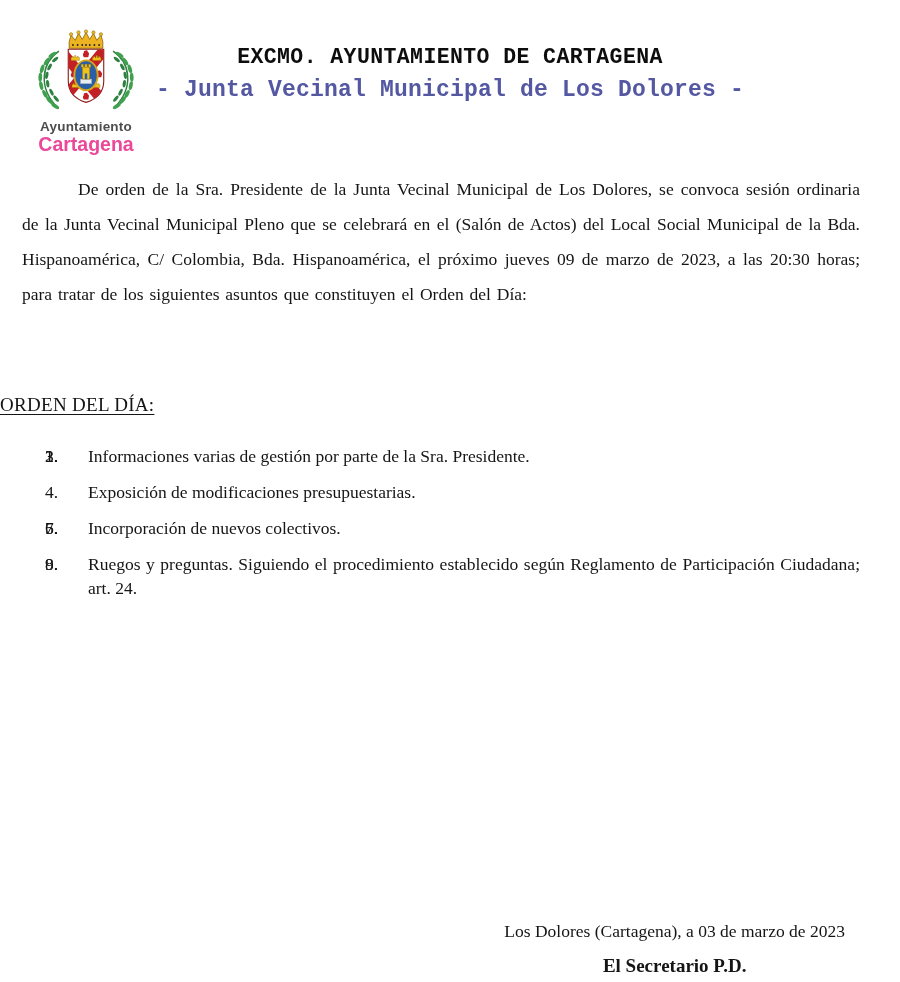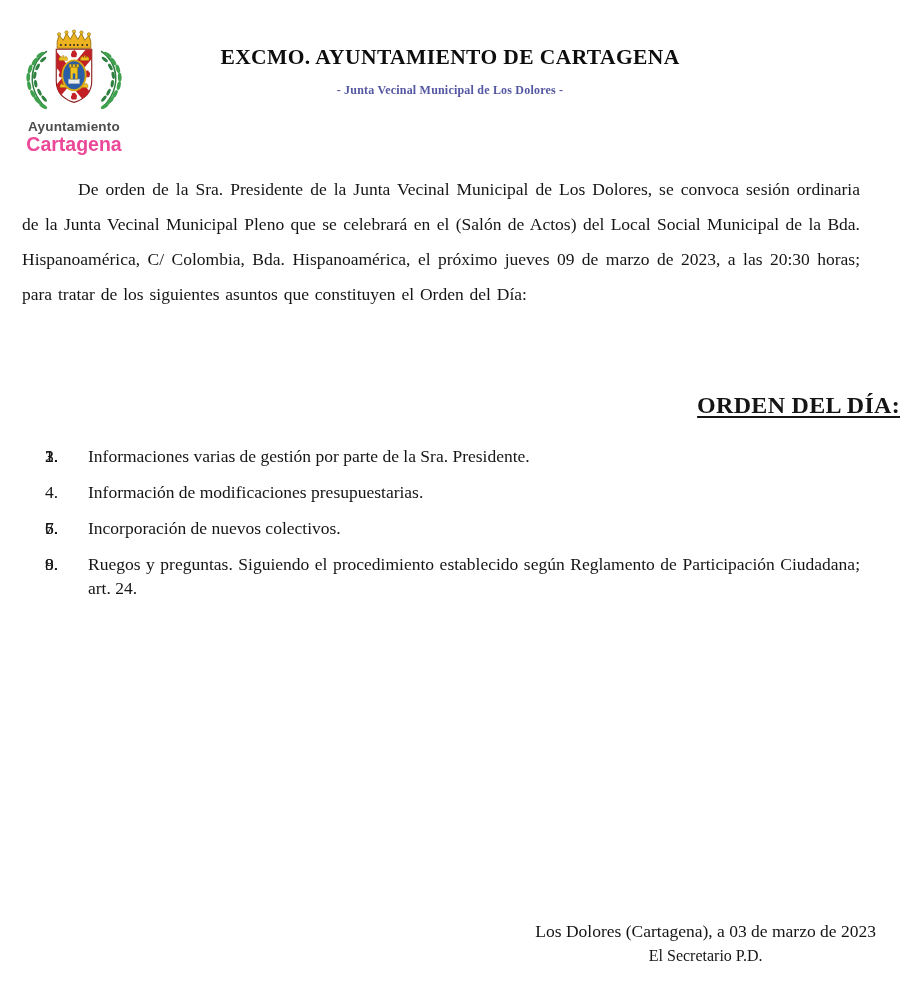--- a/index.html
+++ b/index.html
@@ -7,58 +7,58 @@
     position:relative;
     width:900px;height:982px;
     background:#ffffff;
     font-family:"Liberation Serif","DejaVu Serif",serif;
     color:#151515;
     overflow:hidden;
   }
 
   
   .logo{
-    position:absolute;left:14px;top:28px;width:120px;
+    position:absolute;left:26px;top:28px;width:120px;
     text-align:center;
   }
   .logo svg{display:block;margin:0 auto;width:112px;height:90px;}
   .logo-org{
     font-family:"Liberation Sans","DejaVu Sans",sans-serif;
     font-weight:700;font-size:13.5px;color:#4d4d4d;
     letter-spacing:.2px;line-height:15px;margin-top:1px;
   }
   .logo-city{
     font-family:"Liberation Sans","DejaVu Sans",sans-serif;
     font-weight:700;font-size:19.5px;color:#ec4899;
     line-height:21px;
   }
 
-  .header-titles{padding-top:44px;text-align:center;}
+  .header-titles{padding-top:44px;text-align:center;font-family:Liberation Mono, monospace;}
   .doc-title{
     font-size:21.5px;font-weight:700;letter-spacing:.4px;
     line-height:26px;color:#0d0d0d;
   }
   .doc-subtitle{
-    font-size:12px;font-weight:700;letter-spacing:.2px;
+    font-size:23px;font-weight:700;letter-spacing:.2px;
     line-height:24px;color:#5457a1;margin-top:8px;
   }
 
   
   .intro{
     margin:70px 40px 0 22px;
     text-indent:56px;
     text-align:justify;
     font-size:17.5px;line-height:35px;
     word-spacing:1.5px;
   }
 
   .agenda-heading{
     margin-top:80px;
-    text-align:right;
-    font-size:24px;font-weight:700;letter-spacing:.3px;
+    text-align:left;
+    font-size:19px;font-weight:400;letter-spacing:.3px;
     line-height:26px;
     text-decoration:underline;
     text-underline-offset:3px;
   }
 
   ol.agenda{
     margin:26px 40px 0 45px;padding:0;
     list-style:none;
   }
   ol.agenda li{
@@ -67,25 +67,25 @@
     font-size:17.5px;line-height:24px;
     text-align:justify;
     margin-bottom:12px;
   }
   ol.agenda li .num{
     position:absolute;left:0;top:0;
   }
 
   
   .footer{
-    position:absolute;top:919px;right:24px;
+    position:absolute;top:919px;right:55px;
     text-align:center;
   }
   .footer-date{font-size:17.5px;line-height:24px;}
-  .footer-sign{font-size:16px;font-weight:400;line-height:22px;margin-top:2px;}
+  .footer-sign{font-size:19px;font-weight:700;line-height:22px;margin-top:12px;}
 </style>
 </head>
 <body>
 
 <div class="doc">
 
   <div class="logo">
     <svg viewBox="0 0 120 95" aria-hidden="true">
       <defs>
         <clipPath id="shieldClip">
@@ -197,21 +197,21 @@
     </li>
     <li>
       <span class="num">2.</span>
     </li>
     <li>
       <span class="num">3.</span>
       <span>Informaciones varias de gestión por parte de la Sra. Presidente.</span>
     </li>
     <li>
       <span class="num">4.</span>
-      <span>Información de modificaciones presupuestarias.</span>
+      <span>Exposición de modificaciones presupuestarias.</span>
     </li>
     <li>
       <span class="num">5.</span>
     </li>
     <li>
       <span class="num">6.</span>
     </li>
     <li>
       <span class="num">7.</span>
       <span>Incorporación de nuevos colectivos.</span>

